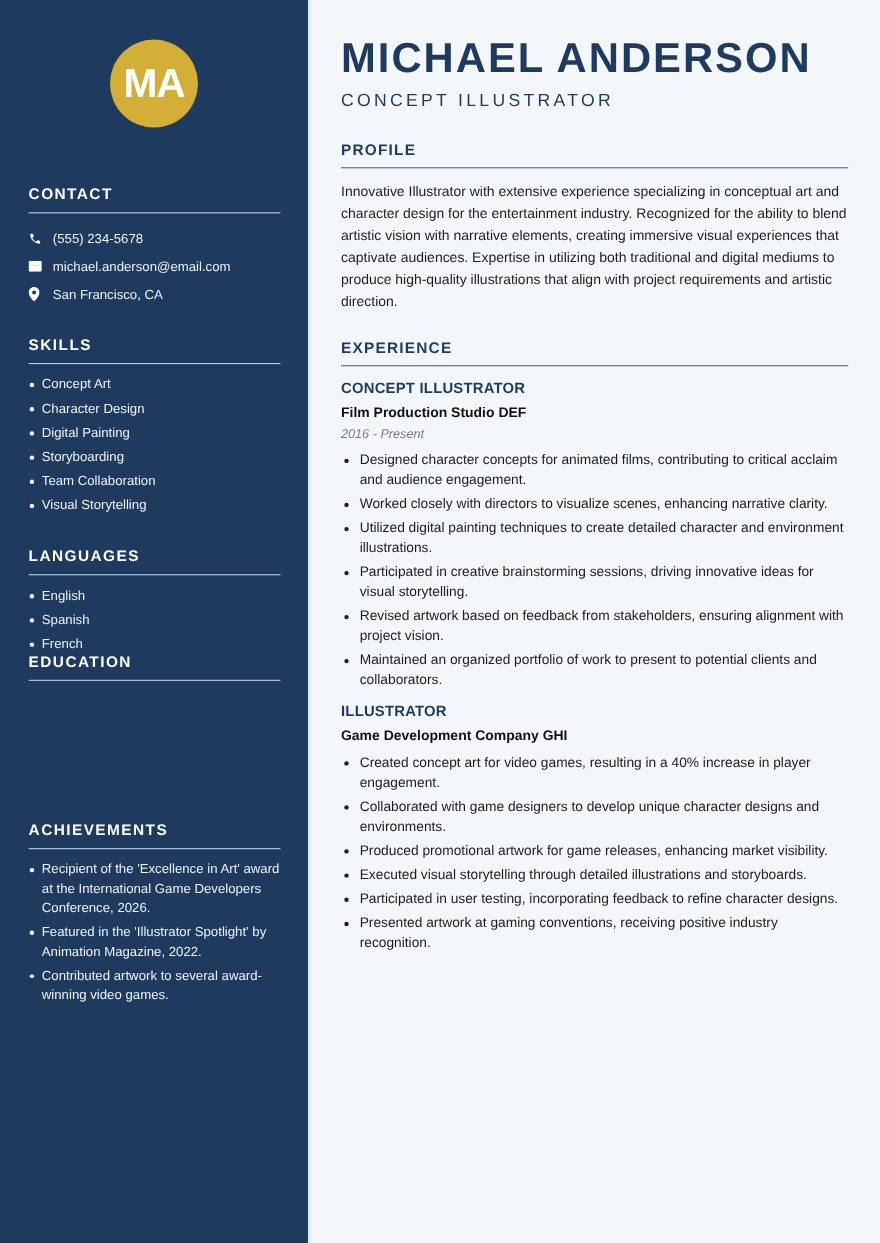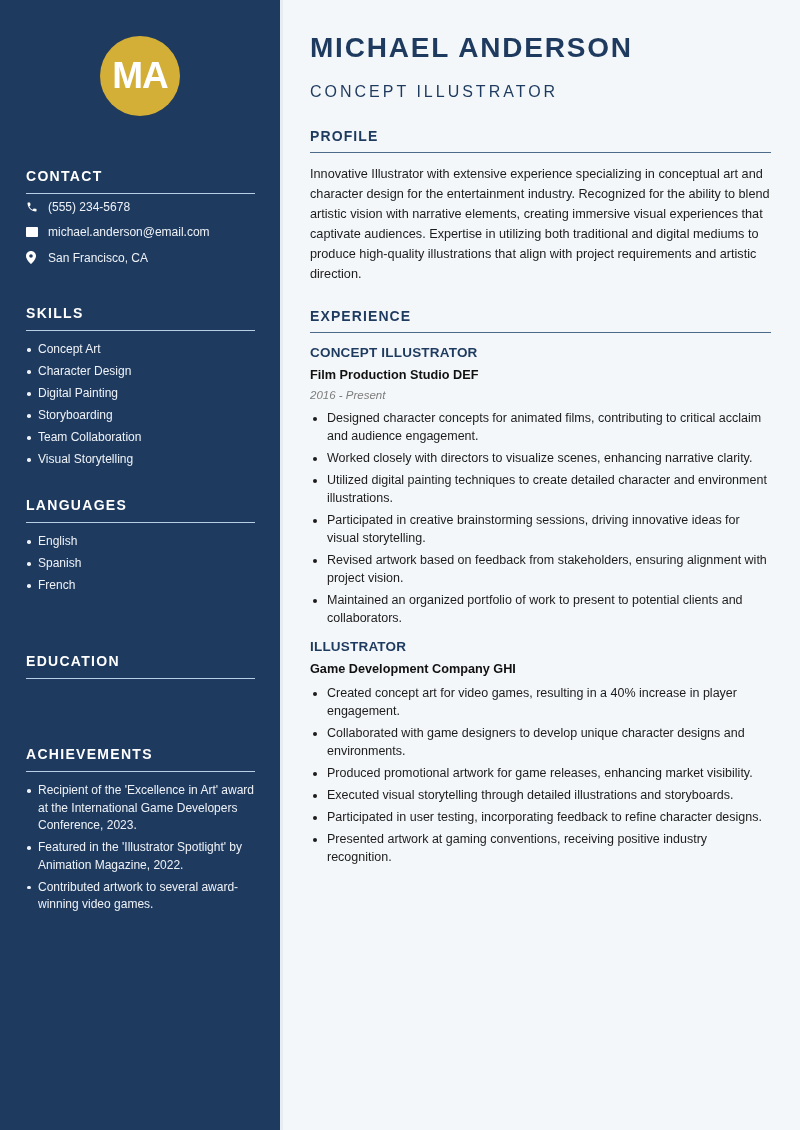--- a/index.html
+++ b/index.html
@@ -28,21 +28,21 @@
     color: #fff; font-weight: bold; font-size: 37px;
     display: flex; align-items: center; justify-content: center;
     letter-spacing: -1px;
   }
   .side-section { position: absolute; left: 26px; width: 229px; }
   .side-heading {
     font-size: 14px; font-weight: bold; letter-spacing: 1.3px;
     color: #ffffff; padding-bottom: 9px;
     border-bottom: 1.5px solid #b8cde6;
   }
-  .contact-list { list-style: none; }
+  .contact-list { list-style: none; margin-top: 10px; }
   .contact-list li {
     display: flex; align-items: center; height: 25.5px;
     font-size: 12px; color: #eef2f7;
   }
   .contact-list .ic { width: 22px; display: inline-flex; align-items: center; }
   .bullet-list { list-style: none; margin-top: 10px; }
   .bullet-list li {
     position: relative; padding-left: 12px;
     font-size: 12px; color: #eef2f7; line-height: 17.5px; margin-bottom: 4.5px;
   }
@@ -51,21 +51,21 @@
     width: 3.5px; height: 3.5px; border-radius: 50%; background: #eef2f7;
   }
   .edu-text {
     margin-top: 11px; font-size: 11.5px; font-weight: bold;
     line-height: 17.3px; color: #ffffff;
   }
 
   .main { position: absolute; left: 310px; top: 0; width: 461px; }
   .name {
     position: absolute; top: 32px; left: 0;
-    font-size: 28px; font-weight: bold; letter-spacing: 1.8px;
+    font-size: 38px; font-weight: bold; letter-spacing: 1.8px;
     color: #1e3a5f; white-space: nowrap;
   }
   .title {
     position: absolute; top: 83px; left: 0;
     font-size: 16px; letter-spacing: 3px; color: #1e3a5f;
   }
   .main-section { position: absolute; left: 0; width: 461px; }
   .main-heading {
     font-size: 14px; font-weight: bold; letter-spacing: 1.1px; color: #1e3a5f;
     padding-bottom: 8px; border-bottom: 1.3px solid #4c6a8a;
@@ -137,28 +137,28 @@
 
   <section class="side-section" style="top:497px;">
     <h2 class="side-heading">LANGUAGES</h2>
     <ul class="bullet-list">
       <li>English</li>
       <li>Spanish</li>
       <li>French</li>
     </ul>
   </section>
 
-  <section class="side-section" style="top:653px;">
+  <section class="side-section" style="top:593px;">
     <h2 class="side-heading">EDUCATION</h2>
   </section>
 
   <section class="side-section" style="top:746px;">
     <h2 class="side-heading">ACHIEVEMENTS</h2>
     <ul class="bullet-list">
-      <li>Recipient of the 'Excellence in Art' award at the International Game Developers Conference, 2023.</li>
+      <li>Recipient of the 'Excellence in Art' award at the International Game Developers Conference, 2026.</li>
       <li>Featured in the 'Illustrator Spotlight' by Animation Magazine, 2022.</li>
       <li>Contributed artwork to several award-winning video games.</li>
     </ul>
   </section>
 </aside>
 <div class="sidebar-edge"></div>
 
 <main class="main">
   <h1 class="name">MICHAEL ANDERSON</h1>
   <div class="title">CONCEPT ILLUSTRATOR</div>

